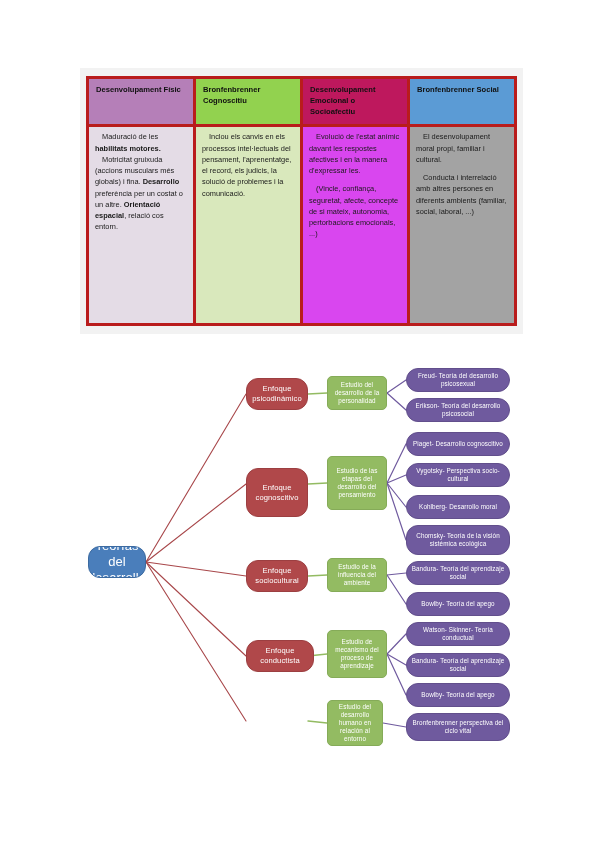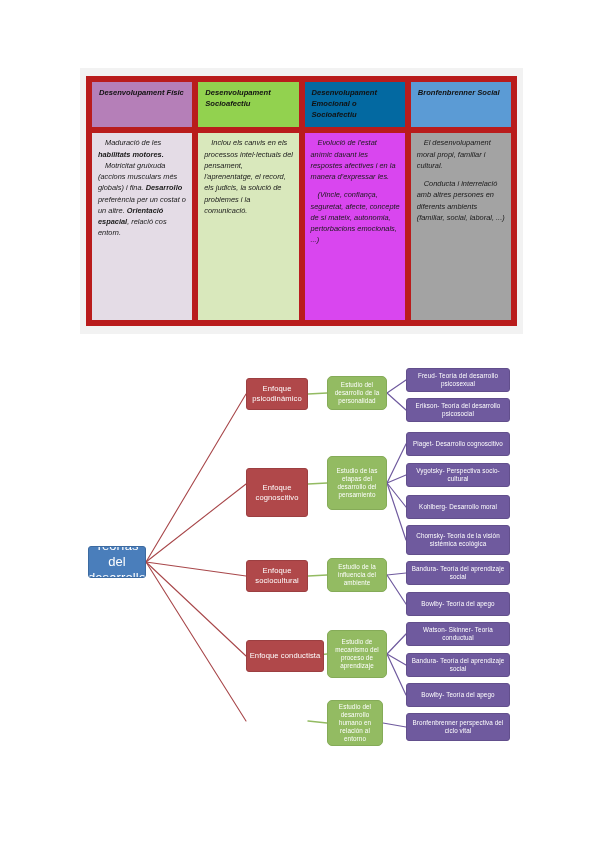--- a/index.html
+++ b/index.html
@@ -28,24 +28,23 @@
     padding: 8px 6px 8px 6px;
   }
   #dev-table {
     width: 100%;
     height: 100%;
     border-collapse: collapse;
     table-layout: fixed;
   }
   #dev-table th,
   #dev-table td {
-    border: 6px solid #b91c1c;
+    border: 3px solid #b91c1c;
     vertical-align: top;
     box-sizing: border-box;
-    font-style: italic;
   }
   #dev-table th {
     text-align: left;
     padding: 6px 6px 7px 7px;
     font-size: 7.6px;
     line-height: 1.42;
     font-weight: bold;
     color: #111111;
     height: 34px;
   }
@@ -60,21 +59,21 @@
     text-indent: 7px;
   }
   #dev-table td p.gap {
     margin-top: 7px;
   }
   #dev-table td b {
     font-weight: bold;
   }
   .hd-fisic   { background: #b57fb8; }
   .hd-cogno   { background: #92d24f; }
-  .hd-emoc    { background: #0369a1; }
+  .hd-emoc    { background: #be185d; }
   .hd-social  { background: #5b9bd5; }
   .bd-fisic   { background: #e4dce6; }
   .bd-cogno   { background: #d9e8bc; }
   .bd-emoc    { background: #d946ef; }
   .bd-social  { background: #a3a3a3; }
 
   
   #diagram-block {
     position: absolute;
     left: 0px;
@@ -83,21 +82,21 @@
     height: 410px;
   }
   #connector-layer {
     position: absolute;
     left: 0; top: 0;
     width: 600px; height: 410px;
   }
   .node {
     position: absolute;
     box-sizing: border-box;
-    border-radius: 3px;
+    border-radius: 12px;
     display: flex;
     align-items: center;
     justify-content: center;
     text-align: center;
     color: #ffffff;
     letter-spacing: 0.1px;
     padding: 1px 2px;
     overflow: hidden;
   }
   .node-root {
@@ -127,21 +126,21 @@
   }
 </style>
 </head>
 <body>
 
 <div id="table-block">
   <table id="dev-table">
     <thead>
       <tr>
         <th class="hd-fisic">Desenvolupament Físic</th>
-        <th class="hd-cogno">Desenvolupament Socioafectiu</th>
+        <th class="hd-cogno">Bronfenbrenner Cognoscitiu</th>
         <th class="hd-emoc">Desenvolupament Emocional o Socioafectiu</th>
         <th class="hd-social">Bronfenbrenner Social</th>
       </tr>
     </thead>
     <tbody>
       <tr>
         <td class="bd-fisic">
             <p><span>Maduració de les </span><b>habilitats motores.</b></p>
             <p><span>Motricitat gruixuda (accions musculars més globals) i fina. </span><b>Desarrollo</b><span> preferència per un costat o un altre. </span><b>Orientació espacial</b><span>, relació cos entorn.</span></p>
           </td>
@@ -185,21 +184,21 @@
       <line x1="387" y1="302" x2="406" y2="313" stroke="#6f5a9e" stroke-width="1.2" stroke-linecap="round"></line>
       <line x1="387" y1="302" x2="406" y2="343" stroke="#6f5a9e" stroke-width="1.2" stroke-linecap="round"></line>
       <line x1="383" y1="371" x2="406" y2="375" stroke="#6f5a9e" stroke-width="1.2" stroke-linecap="round"></line>
     </svg>
 
   <div class="node node-root" id="node-root" style="left: 88px; top: 194px; width: 58px; height: 32px;">Teorías del desarrollo</div>
 
   <div class="node node-red" id="ap-0" style="left: 246px; top: 26px; width: 62px; height: 32px;">Enfoque psicodinámico</div>
   <div class="node node-red" id="ap-1" style="left: 246px; top: 116px; width: 62px; height: 49px;">Enfoque cognoscitivo</div>
   <div class="node node-red" id="ap-2" style="left: 246px; top: 208px; width: 62px; height: 32px;">Enfoque sociocultural</div>
-  <div class="node node-red" id="ap-3" style="left: 246px; top: 288px; width: 78px; height: 32px;">Enfoque conductista</div>
+  <div class="node node-red" id="ap-3" style="left: 246px; top: 288px; width: 68px; height: 32px;">Enfoque conductista</div>
 
   <div class="node node-green" id="st-0" style="left: 327px; top: 24px; width: 60px; height: 34px;">Estudio del desarrollo de la personalidad</div>
   <div class="node node-green" id="st-1" style="left: 327px; top: 104px; width: 60px; height: 54px;">Estudio de las etapas del desarrollo del pensamiento</div>
   <div class="node node-green" id="st-2" style="left: 327px; top: 206px; width: 60px; height: 34px;">Estudio de la influencia del ambiente</div>
   <div class="node node-green" id="st-3" style="left: 327px; top: 278px; width: 60px; height: 48px;">Estudio de mecanismo del proceso de aprendizaje</div>
   <div class="node node-green" id="st-4" style="left: 327px; top: 348px; width: 56px; height: 46px;">Estudio del desarrollo humano en relación al entorno</div>
 
   <div class="node node-purple" id="th-0" style="left: 406px; top: 16px; width: 104px; height: 24px;">Freud- Teoría del desarrollo psicosexual</div>
   <div class="node node-purple" id="th-1" style="left: 406px; top: 46px; width: 104px; height: 24px;">Erikson- Teoría del desarrollo psicosocial</div>
   <div class="node node-purple" id="th-2" style="left: 406px; top: 80px; width: 104px; height: 24px;">Piaget- Desarrollo cognoscitivo</div>

